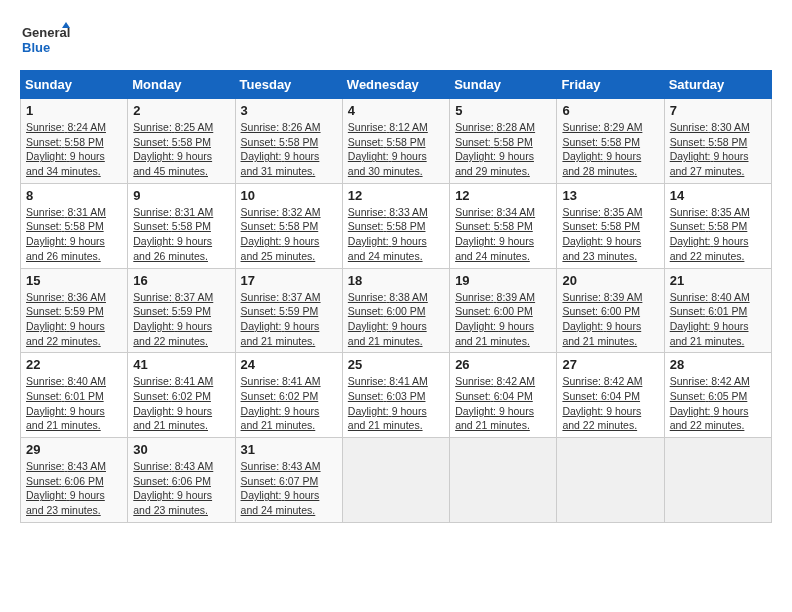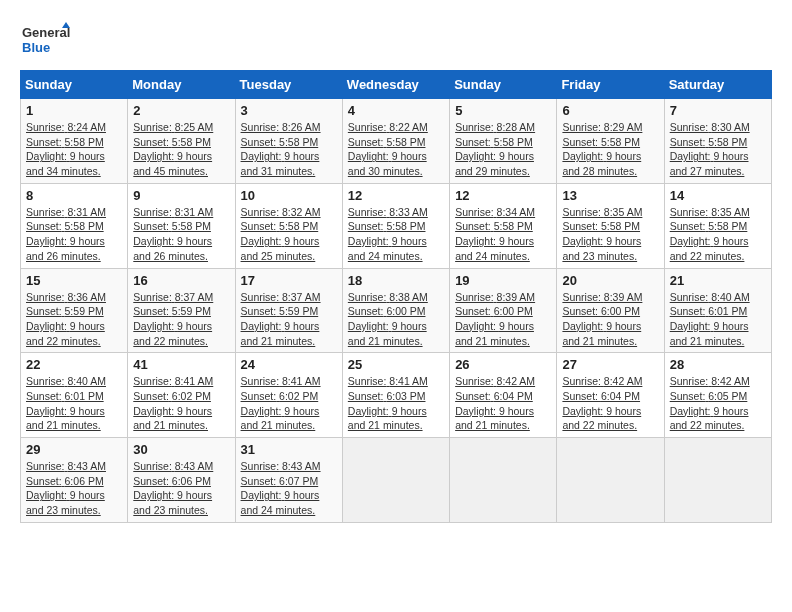--- a/index.html
+++ b/index.html
@@ -125,21 +125,21 @@
         <span class="day-num">3</span>
         <div class="cell-content">
           <span>Sunrise:</span> <span>8:26 AM</span><br>
           <span>Sunset:</span> <span>5:58 PM</span><br>
           <span>Daylight:</span> <span>9 hours and 31 minutes.</span>
         </div>
       </td>
         <td>
         <span class="day-num">4</span>
         <div class="cell-content">
-          <span>Sunrise:</span> <span>8:22 AM</span><br>
+          <span>Sunrise:</span> <span>8:12 AM</span><br>
           <span>Sunset:</span> <span>5:58 PM</span><br>
           <span>Daylight:</span> <span>9 hours and 30 minutes.</span>
         </div>
       </td>
         <td>
         <span class="day-num">5</span>
         <div class="cell-content">
           <span>Sunrise:</span> <span>8:28 AM</span><br>
           <span>Sunset:</span> <span>5:58 PM</span><br>
           <span>Daylight:</span> <span>9 hours and 29 minutes.</span>

